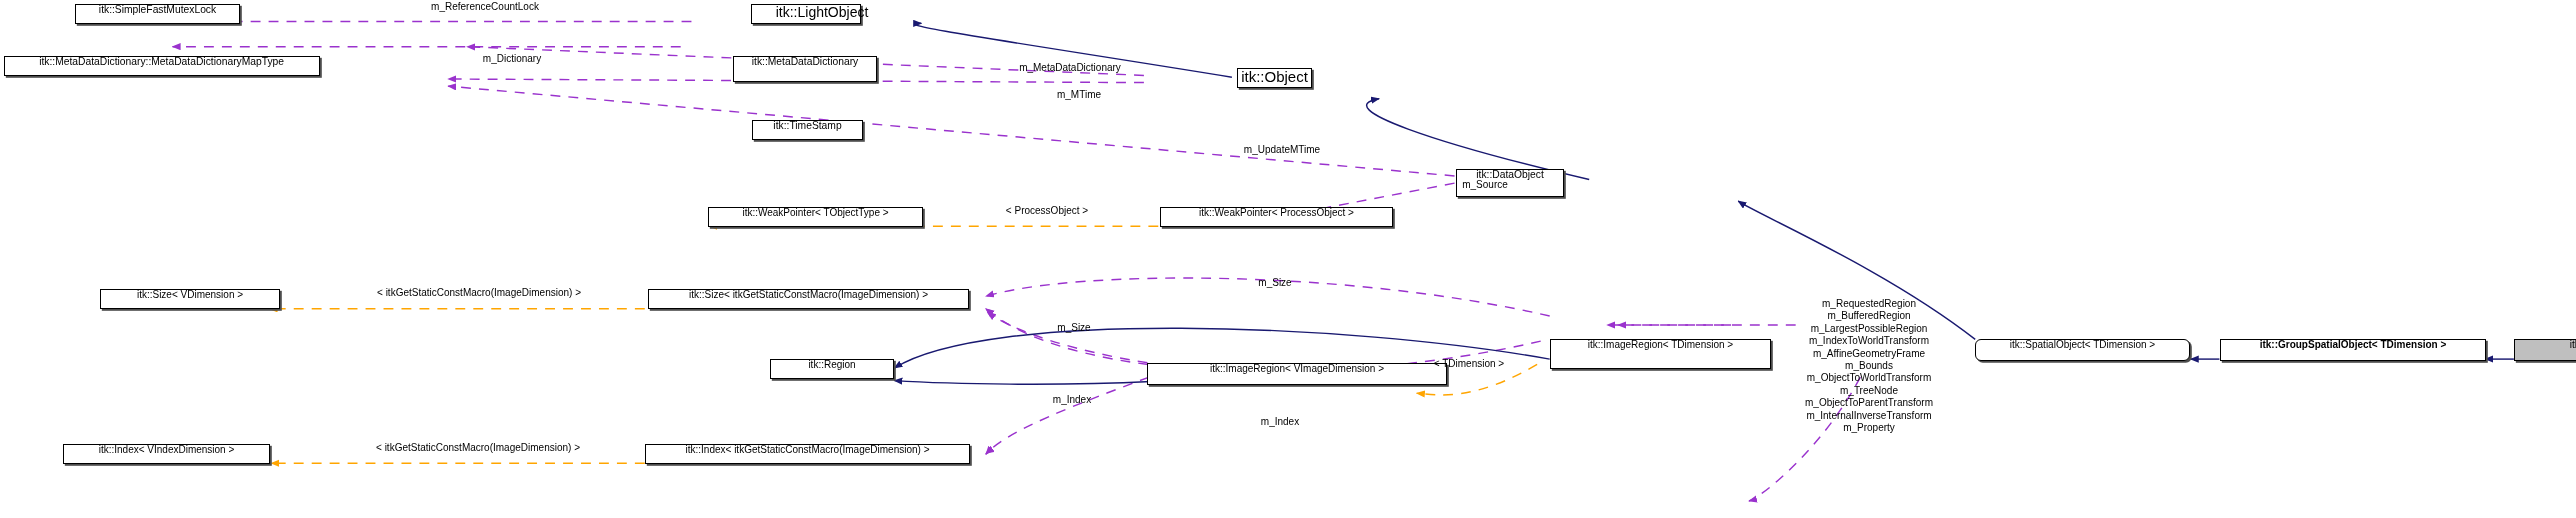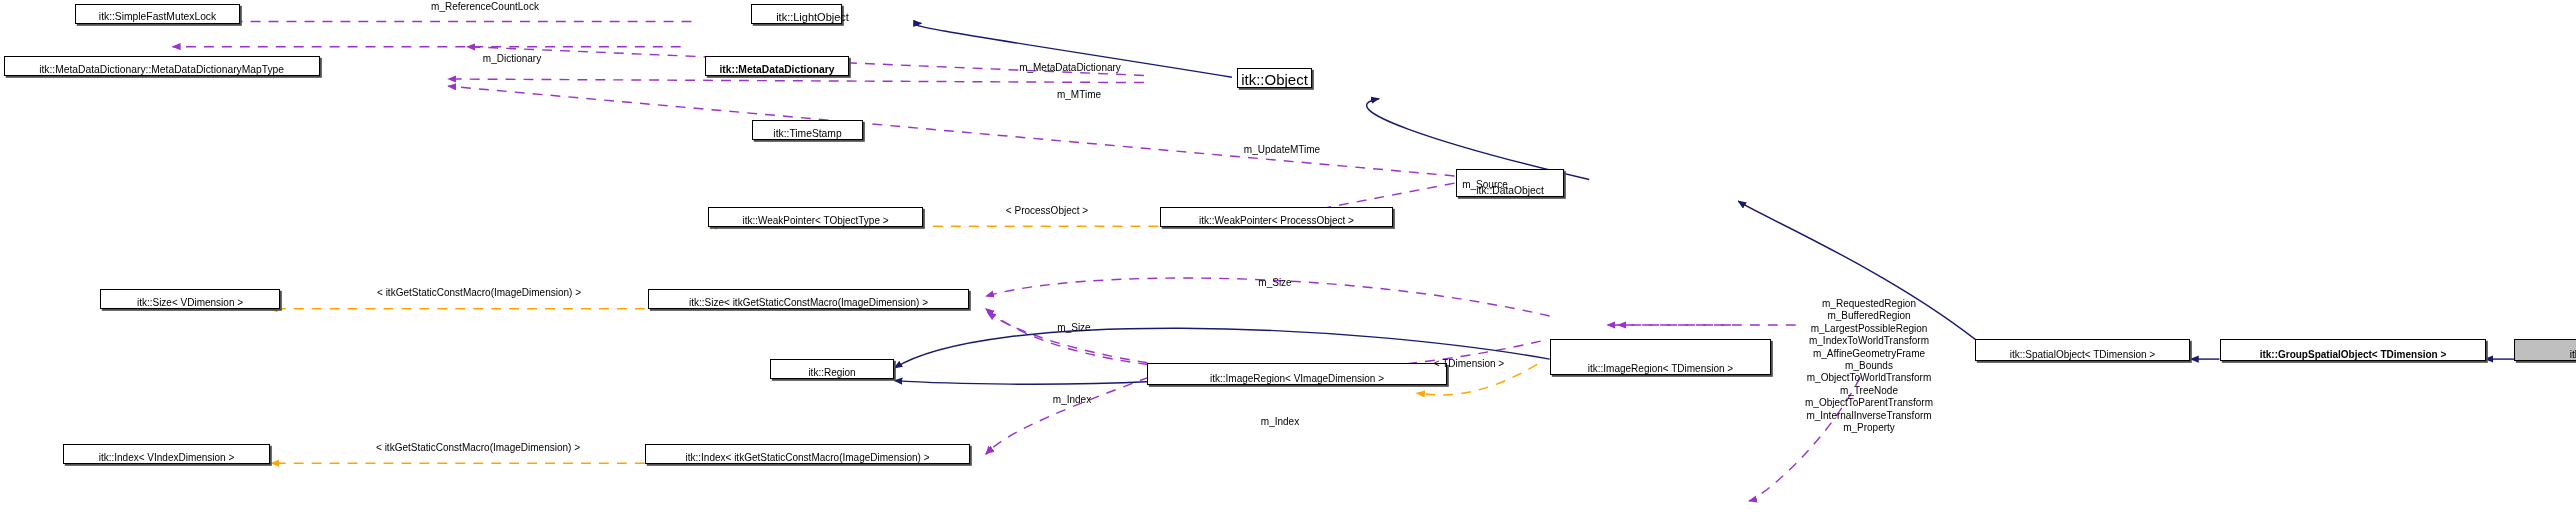--- a/index.html
+++ b/index.html
@@ -10,21 +10,21 @@
     font-family:"Liberation Sans", sans-serif;
     overflow:hidden;
   }
   svg.edges{position:absolute;left:0;top:0;width:2576px;height:518px;pointer-events:none;}
   .node{
     position:absolute;
     box-sizing:border-box;
     background:#ffffff;
     border:0.9px solid #000000;
     box-shadow:1.8px 1.8px 0 0 #4d4d4d;
-    display:flex;align-items:flex-end;justify-content:center;
+    display:flex;align-items:flex-start;justify-content:center;
     white-space:nowrap;
     color:#000000;
     line-height:1;
     letter-spacing:0px;
   }
   .node.highlight{background:#bfbfbf;}
   .node span{display:block;padding:0 5.4px;}
   .elabel{
     position:absolute;
     color:#000000;
@@ -96,29 +96,29 @@
         <path d="M1712,406 C1640,448 1600,440 1578,438" marker-end="url(#ar-tpl)"></path>
         <path d="M1744,604 L1040,604" marker-end="url(#ar-tpl)"></path>
       </g>
     </g>
   </svg>
 
   <div class="node" style="left:75px;top:3.6px;width:165px;height:20px;font-size:10.3px;">
     <span>itk::SimpleFastMutexLock</span>
   </div>
 
-  <div class="node" style="left:751px;top:3.6px;width:91px;height:20px;font-size:11px;padding-left:32px;">
+  <div class="node" style="left:751px;top:3.6px;width:110px;height:20px;font-size:14px;padding-left:32px;">
     <span>itk::LightObject</span>
   </div>
 
   <div class="node" style="left:3.6px;top:56px;width:316px;height:20px;font-size:10.3px;">
     <span>itk::MetaDataDictionary::MetaDataDictionaryMapType</span>
   </div>
 
-  <div class="node" style="left:705px;top:56px;width:144px;height:20px;font-size:10.3px;font-weight:bold;">
+  <div class="node" style="left:733px;top:56px;width:144px;height:26px;font-size:10.3px;">
     <span>itk::MetaDataDictionary</span>
   </div>
 
   <div class="node" style="left:1237px;top:68px;width:75px;height:20px;font-size:15px;">
     <span>itk::Object</span>
   </div>
 
   <div class="node" style="left:752px;top:120px;width:111px;height:20px;font-size:10.3px;">
     <span>itk::TimeStamp</span>
   </div>
@@ -140,37 +140,37 @@
   </div>
 
   <div class="node" style="left:648px;top:289px;width:321px;height:20px;font-size:10px;">
     <span>itk::Size&lt; itkGetStaticConstMacro(ImageDimension) &gt;</span>
   </div>
 
   <div class="node" style="left:770px;top:359px;width:124px;height:20px;font-size:10px;">
     <span>itk::Region</span>
   </div>
 
-  <div class="node" style="left:1550px;top:339px;width:221px;height:36px;font-size:10px;">
+  <div class="node" style="left:1550px;top:339px;width:221px;height:30px;font-size:10px;">
     <span>itk::ImageRegion&lt; TDimension &gt;</span>
   </div>
 
   <div class="node" style="left:1147px;top:363px;width:300px;height:21.5px;font-size:10px;">
     <span>itk::ImageRegion&lt; VImageDimension &gt;</span>
   </div>
 
   <div class="node" style="left:63px;top:444px;width:207px;height:20px;font-size:10px;">
     <span>itk::Index&lt; VIndexDimension &gt;</span>
   </div>
 
   <div class="node" style="left:645px;top:444px;width:325px;height:20px;font-size:10px;">
     <span>itk::Index&lt; itkGetStaticConstMacro(ImageDimension) &gt;</span>
   </div>
 
-  <div class="node" style="left:1975px;top:339px;width:215px;height:21.5px;font-size:10px;">
+  <div class="node" style="left:1975px;top:339px;width:215px;height:21.5px;font-size:10px;border-radius:6px;">
     <span>itk::SpatialObject&lt; TDimension &gt;</span>
   </div>
 
   <div class="node" style="left:2220px;top:339px;width:266px;height:21.5px;font-size:10px;font-weight:bold;">
     <span>itk::GroupSpatialObject&lt; TDimension &gt;</span>
   </div>
 
   <div class="node highlight" style="left:2514px;top:339px;width:321px;height:21.5px;font-size:10px;">
     <span>itk::PolygonGroupSpatialObject&lt; TDimension &gt;</span>
   </div>

